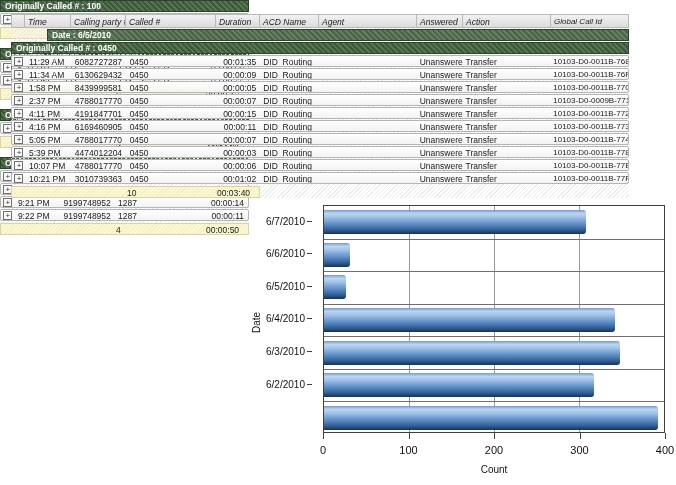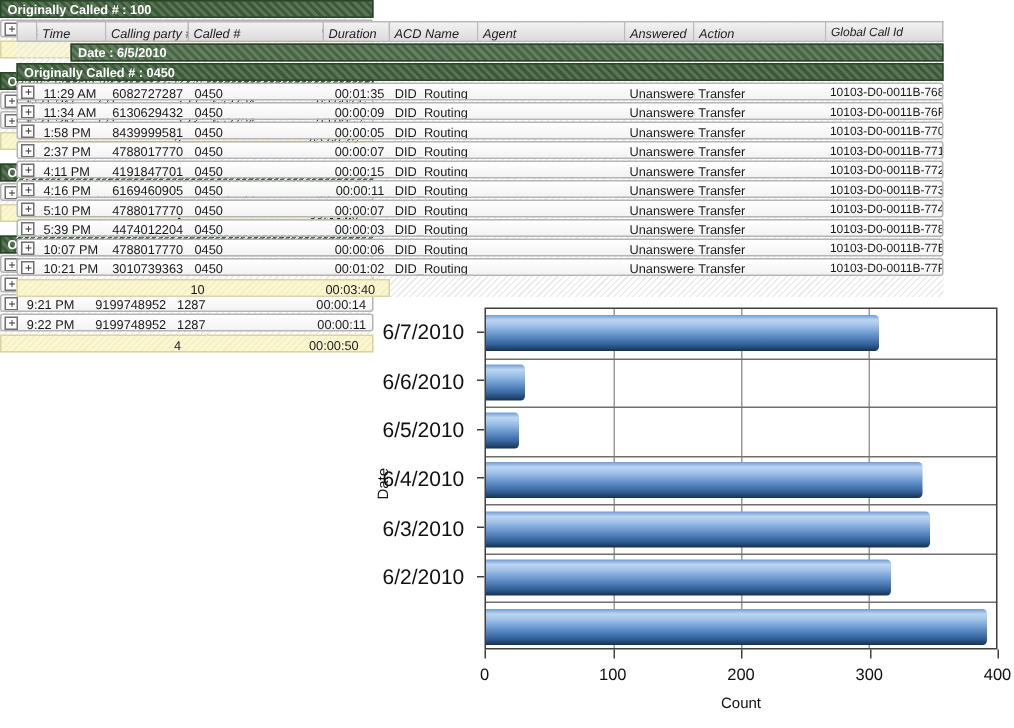--- a/index.html
+++ b/index.html
@@ -74,21 +74,21 @@
     position:absolute; left:323px; top:205px; width:342px; height:228px;
     border:1px solid #3f3f3f; background:#fff;
   }
   .vgrid { position:absolute; top:0; bottom:0; width:1px; background:#9a9a9a; }
   .hgrid { position:absolute; left:0; right:0; height:1px; background:#6f6f6f; }
   .bar {
     position:absolute; left:0; height:24px; border-radius:0 3px 3px 0;
     background:linear-gradient(to bottom,#6f9cd4 0%,#bcd6f1 14%,#9fc1e9 30%,#6594cd 55%,#36659e 80%,#1e3f66 95%,#16304e 100%);
   }
   .ycats { position:absolute; left:255px; top:205px; width:68px; height:228px; }
-  .ycat { display:flex; align-items:center; justify-content:space-between; height:32.57px; font-size:14px; color:#111; }
+  .ycat { display:flex; align-items:center; justify-content:center; height:32.57px; font-size:10px; color:#111; }
   .ytick { display:inline-block; width:5px; height:1px; background:#3f3f3f; margin-left:2px; }
   .xtick { position:absolute; top:433px; width:1px; height:6px; background:#3f3f3f; }
   .xticklabel { position:absolute; top:444px; width:34px; text-align:center; font-size:11px; color:#111; }
   .ylabel {
     position:absolute; left:236px; top:317px; width:40px; text-align:center;
     font-size:10px; color:#111; transform:rotate(-90deg);
   }
   .xlabel {
     position:absolute; left:323px; top:464px; width:342px; text-align:center;
     font-size:10px; color:#111;
@@ -162,21 +162,21 @@
             <span class="expand">+</span>
           </div>
           <div class="cell c1">2:37 PM</div>
           <div class="cell c2">4788017770</div>
           <div class="cell c3">0450</div>
           <div class="cell c4">00:00:07</div>
           <div class="cell c5">DID_Routing</div>
           <div class="cell c6"></div>
           <div class="cell c7">Unanswered</div>
           <div class="cell c8">Transfer</div>
-          <div class="cell c9">10103-D0-0011B-771</div>
+          <div class="cell c9">10103-D0-0009B-771</div>
         </div>
         <div class="drow">
           <div class="cell c0">
             <span class="expand">+</span>
           </div>
           <div class="cell c1">4:11 PM</div>
           <div class="cell c2">4191847701</div>
           <div class="cell c3">0450</div>
           <div class="cell c4">00:00:15</div>
           <div class="cell c5">DID_Routing</div>
@@ -196,21 +196,21 @@
           <div class="cell c5">DID_Routing</div>
           <div class="cell c6"></div>
           <div class="cell c7">Unanswered</div>
           <div class="cell c8">Transfer</div>
           <div class="cell c9">10103-D0-0011B-773</div>
         </div>
         <div class="drow">
           <div class="cell c0">
             <span class="expand">+</span>
           </div>
-          <div class="cell c1">5:10 PM</div>
+          <div class="cell c1">5:05 PM</div>
           <div class="cell c2">4788017770</div>
           <div class="cell c3">0450</div>
           <div class="cell c4">00:00:07</div>
           <div class="cell c5">DID_Routing</div>
           <div class="cell c6"></div>
           <div class="cell c7">Unanswered</div>
           <div class="cell c8">Transfer</div>
           <div class="cell c9">10103-D0-0011B-774</div>
         </div>
         <div class="drow">

